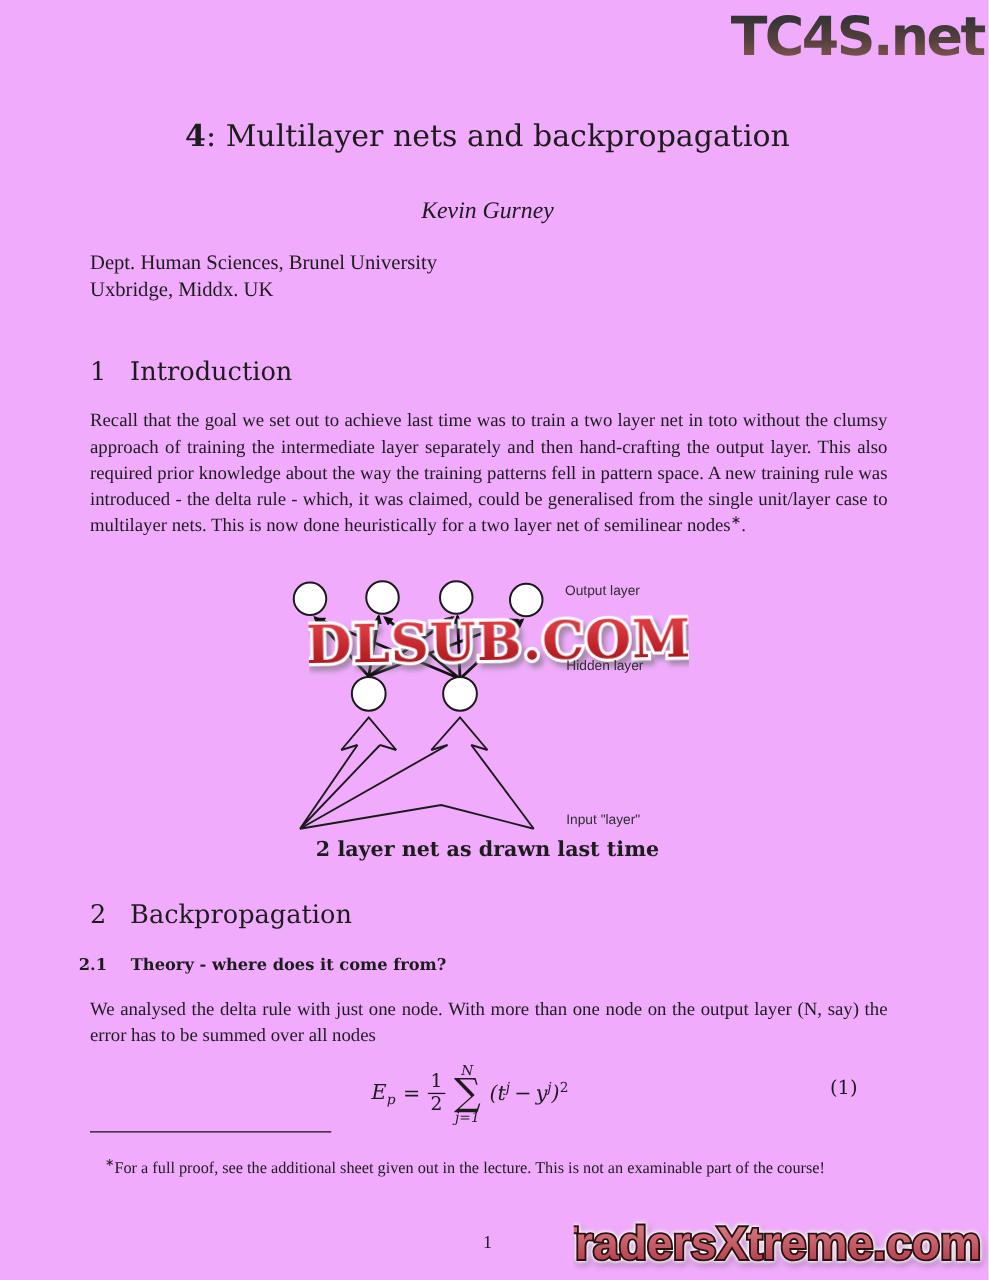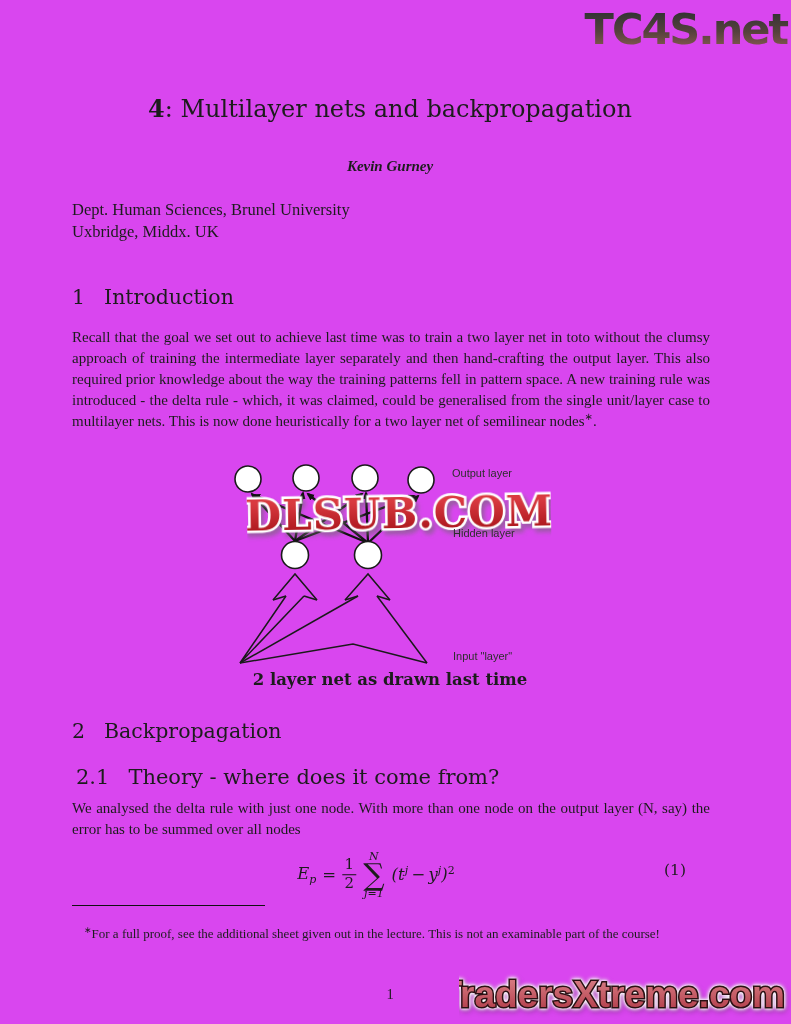--- a/index.html
+++ b/index.html
@@ -1,36 +1,36 @@
 <!DOCTYPE html>
 <html><head>
 <meta charset="utf-8">
 <style>
   html,body{margin:0;padding:0;background:#ffffff;}
-  .page{position:relative;width:791px;height:1024px;background:#d946ef;overflow:hidden;
+  .page{position:relative;width:791px;height:1024px;background:#f0abfc;overflow:hidden;
         font-family:"Liberation Serif",serif;color:#1c1c1c;margin:0 auto;}
 
   
   .wm-top{position:absolute;top:2px;right:0px;}
   .tcs-text{font-family:"DejaVu Sans",sans-serif;font-weight:bold;font-size:43px;letter-spacing:-2px;}
   .wm-bottom{position:absolute;top:966px;right:0px;}
   .trx-text{font-family:"Liberation Sans",sans-serif;font-weight:bold;font-size:37px;
             stroke:#2b1014;stroke-width:3px;paint-order:stroke;}
 
   
   .title{position:absolute;top:94px;left:72px;width:636px;text-align:center;
          font-family:"DejaVu Serif",serif;font-size:24px;}
   .author{position:absolute;top:158px;left:72px;width:636px;text-align:center;
-          font-style:italic;font-size:15px;font-weight:bold;}
+          font-style:italic;font-size:19px;}
   .affil{position:absolute;top:199px;left:72px;width:636px;text-align:left;
          font-size:16.5px;line-height:22px;}
 
   
   .h-sec{position:absolute;left:72px;font-family:"DejaVu Serif",serif;font-weight:normal;font-size:20.5px;}
-  .h-sub{position:absolute;left:76px;font-family:"DejaVu Serif",serif;font-weight:normal;font-size:21px;}
+  .h-sub{position:absolute;left:63px;font-family:"DejaVu Serif",serif;font-weight:bold;font-size:13px;}
   .h-num{margin-right:19px;}
 
   
   .body-p{position:absolute;left:72px;width:638px;margin:0;font-size:15px;line-height:21px;
           text-align:justify;}
   .em{}
   .bsup{vertical-align:super;font-size:10px;line-height:0;}
 
   
   .figure{position:absolute;left:225px;top:463px;width:330px;height:235px;}

